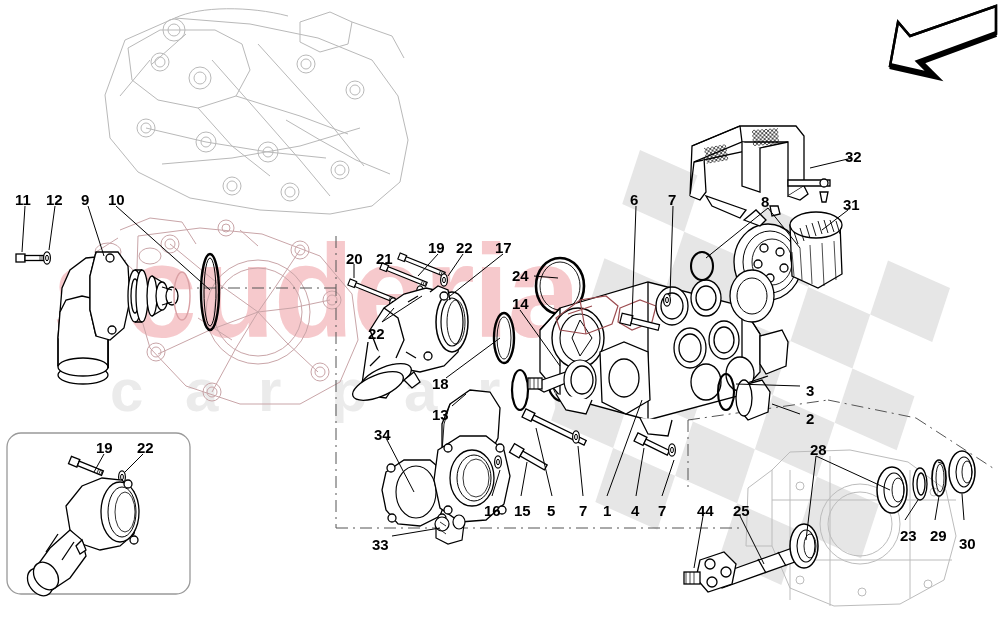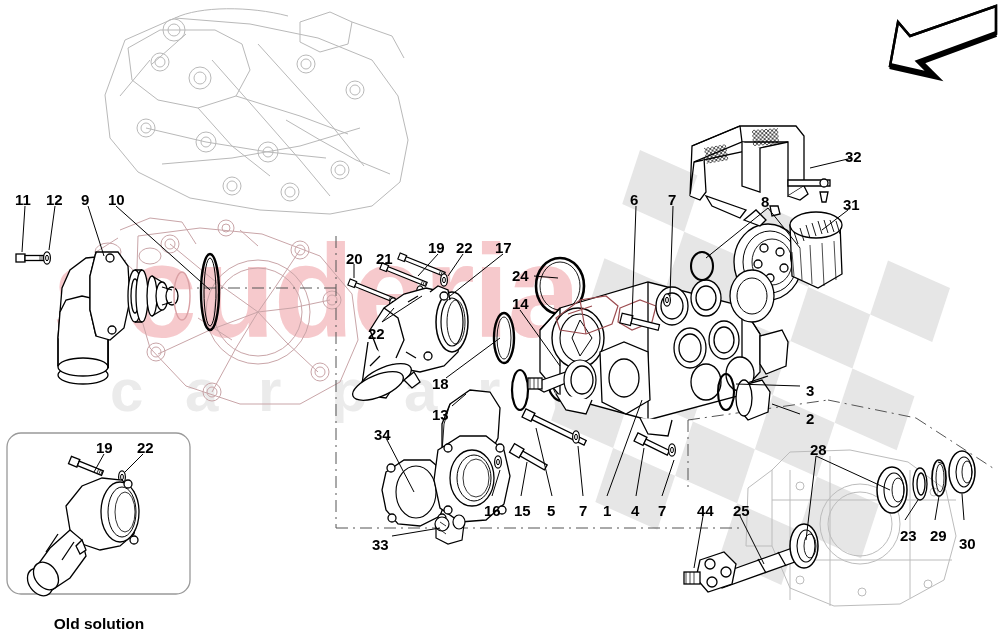--- a/index.html
+++ b/index.html
@@ -577,15 +577,14 @@
   <div class="lbl" style="left:810px;top:442px;text-align:right;">28</div>
   <div class="lbl" style="left:697px;top:503px;">44</div>
   <div class="lbl" style="left:733px;top:503px;">25</div>
   <div class="lbl" style="left:900px;top:528px;">23</div>
   <div class="lbl" style="left:930px;top:528px;">29</div>
   <div class="lbl" style="left:959px;top:528px;margin-top:8px;">30</div>
 
   <div class="lbl" style="left:96px;top:440px;">19</div>
   <div class="lbl" style="left:137px;top:440px;">22</div>
 
-  <div class="capt" style="left:0px;top:615px;width:198px;">Old solution</div>
 
 </div>
 
 </body></html>

